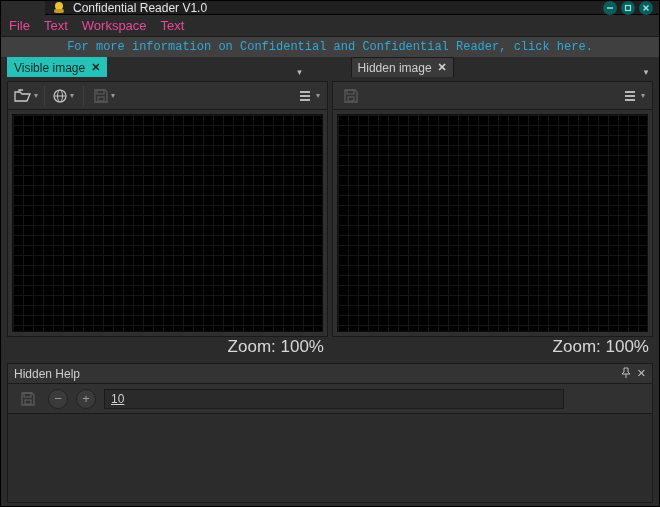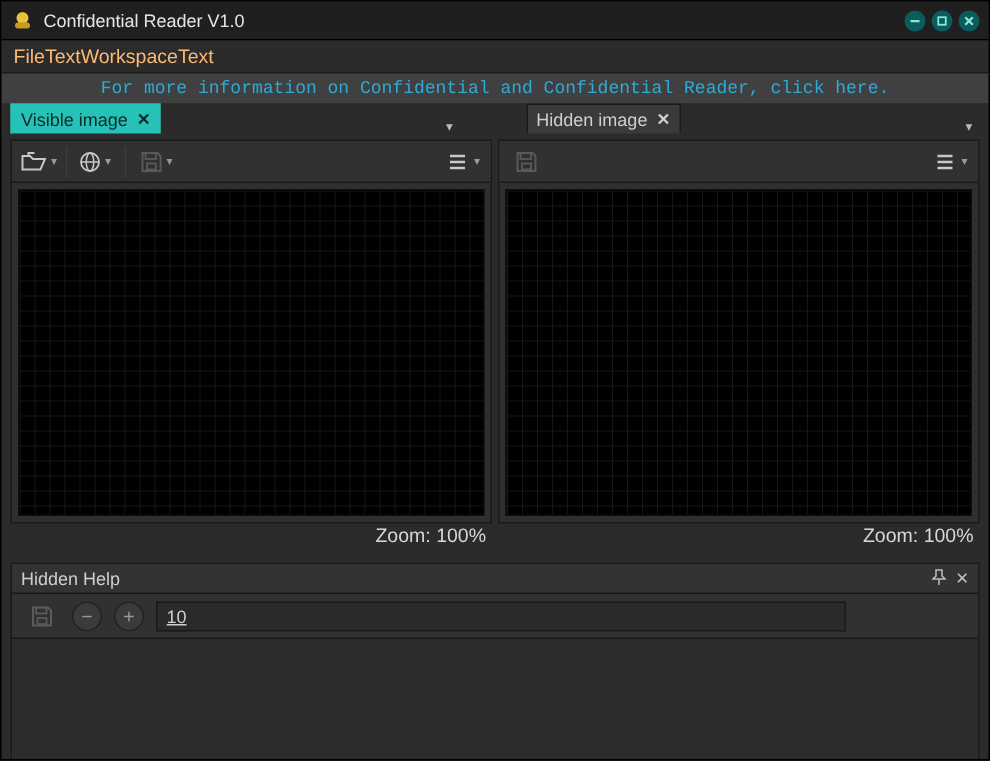--- a/index.html
+++ b/index.html
@@ -7,43 +7,44 @@
     width: 660px; height: 507px;
     background: #2b2b2b;
     font-family: "Segoe UI", Tahoma, sans-serif;
     font-size: 12px;
     color: #cfcfcf;
     overflow: hidden;
     border: 1px solid #000;
   }
   
   .titlebar {
-    height: 26px; background: #1f1f1f;
+    height: 14px; background: #1f1f1f;
     display: flex; align-items: center;
     padding: 0 6px;
     border-bottom: 1px solid #000;
+    margin-left: 44px;
   }
   .title-icon {
     width: 16px; height: 16px; margin-right: 6px;
     display: flex; align-items: center; justify-content: center;
   }
   .title-text { color: #e6e6e6; font-size: 12px; flex: 1; }
   .win-btns { display: flex; gap: 4px; }
   .win-btn {
     width: 14px; height: 14px; border-radius: 7px;
     background: #0b5c5c;
     display: flex; align-items: center; justify-content: center;
     font-size: 9px; color: #8be8d8;
   }
   
   .menubar {
     height: 22px; background: #2b2b2b;
     display: flex; align-items: center;
-    padding: 0 8px; 
-    color: #fdba74; font-size: 13px;
+    padding: 0 8px; gap: 14px;
+    color: #ec4899; font-size: 13px;
     border-bottom: 1px solid #1a1a1a;
   }
   .menuitem { cursor: default; }
   
   .infolink {
     height: 20px; display: flex; align-items: center; justify-content: center;
     color: #2fa9d6; font-size: 12px;
     background: #404040;
     font-family: Liberation Mono, monospace;
   }
@@ -110,21 +111,21 @@
     background-size: 10px 10px;
     border: 1px solid #0e0e0e;
   }
   .zoom-row {
     height: 20px;
     display: flex; gap: 4px;
     padding: 0 6px 2px 6px;
   }
   .zoom-cell {
     flex: 1; text-align: right;
-    color: #d8d8d8; font-size: 13px;
+    color: #d8d8d8; font-size: 17px;
     padding-right: 4px;
   }
   
   .bottom-panel {
     margin: 6px; border: 1px solid #1a1a1a;
     background: #2f2f2f;
     height: 140px; display: flex; flex-direction: column;
   }
   .bottom-header {
     height: 20px; display: flex; align-items: center;

